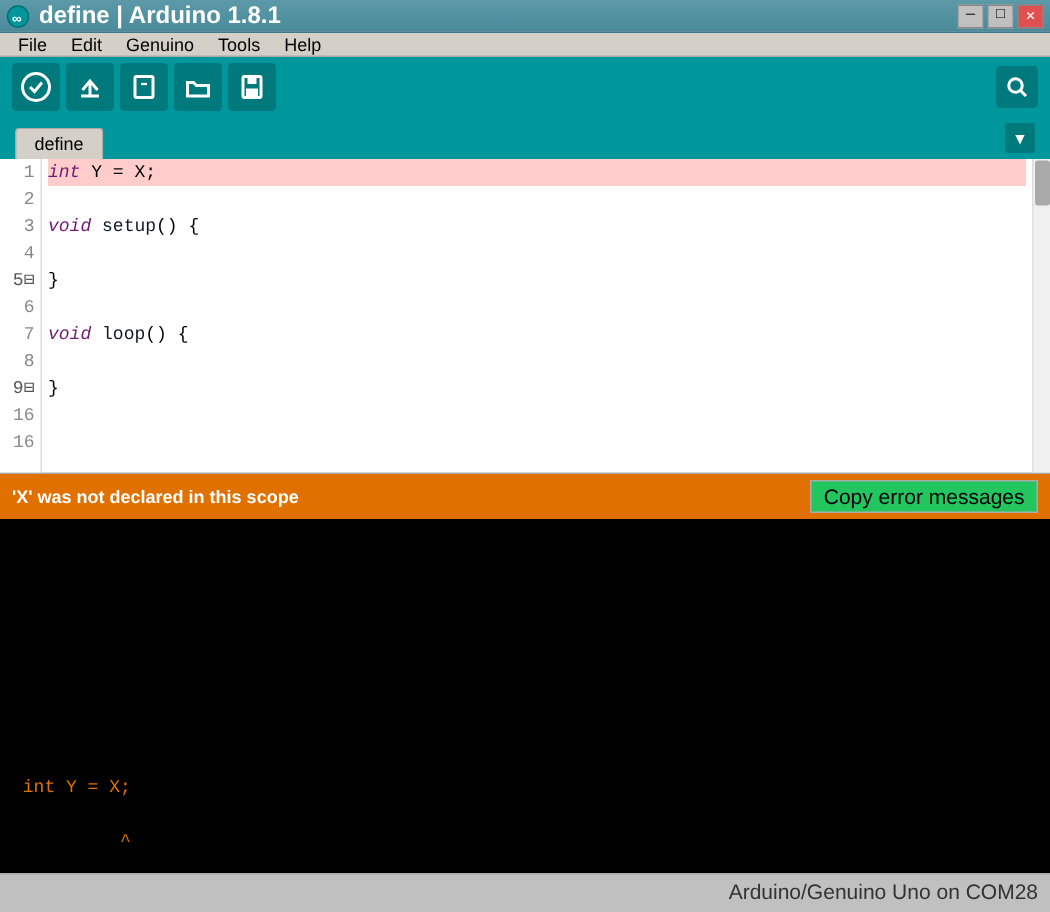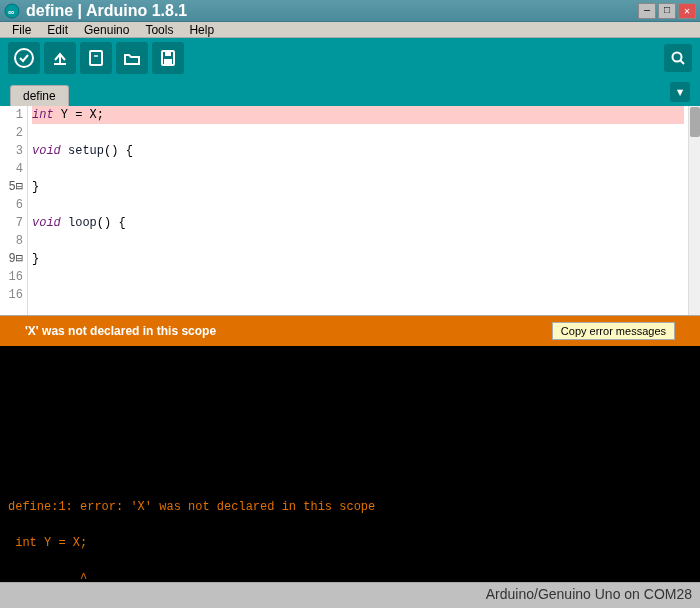--- a/index.html
+++ b/index.html
@@ -214,34 +214,34 @@
       margin: 1px;
       border-radius: 2px;
     }
 
     
     #error-bar {
       background: #e07000;
       height: 30px;
       display: flex;
       align-items: center;
-      padding: 0 25px;
+      padding: 0 8px;
       justify-content: space-between;
     }
     #error-text {
       color: white;
       font-family: Arial, sans-serif;
       font-size: 12px;
       font-weight: bold;
     }
     #copy-error-btn {
-      background: #fef9c3;
+      background: #22c55e;
       border: 1px solid #aaa;
       padding: 2px 8px;
-      font-size: 11px;
+      font-size: 14px;
       cursor: pointer;
       font-family: Arial, sans-serif;
     }
 
     
     #console-area {
       background: #000;
       flex: 1;
       padding: 8px;
       overflow-y: auto;
@@ -391,21 +391,20 @@
 
   <div id="console-area">
   <div class="console-line empty"> </div>
       <div class="console-line empty"> </div>
       <div class="console-line empty"> </div>
       <div class="console-line empty"> </div>
       <div class="console-line empty"> </div>
       <div class="console-line empty"> </div>
       <div class="console-line empty"> </div>
       <div class="console-line empty"> </div>
-      <div class="console-line orange">define:1: error: 'X' was not declared in this scope</div>
       <div class="console-line empty"> </div>
       <div class="console-line orange"> int Y = X;</div>
       <div class="console-line empty"> </div>
       <div class="console-line orange">          ^</div>
     </div>
 </div>
 
 <div id="status-bar">
   <span id="status-text">Arduino/Genuino Uno on COM28</span>
 </div>

